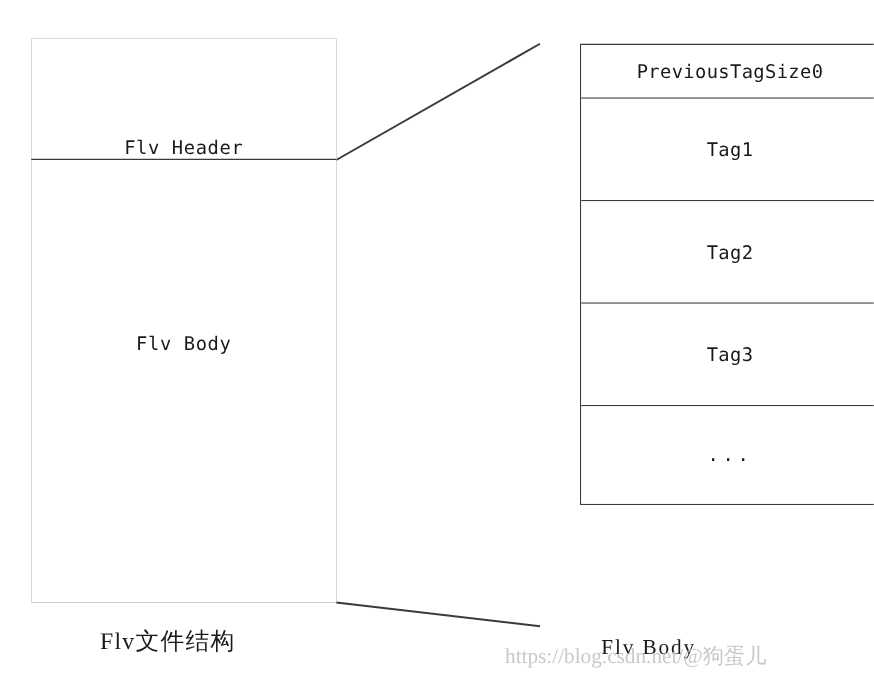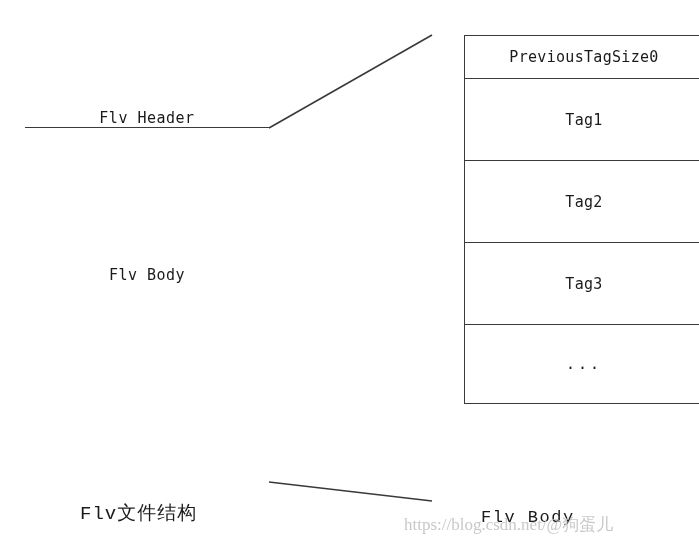--- a/index.html
+++ b/index.html
@@ -107,21 +107,21 @@
     letter-spacing: 3px;
     font-size: 15px;
   }
 
   
   .caption {
     position: absolute;
     font-size: 19px;
     white-space: nowrap;
     color: #1a1a1a;
-    font-family: Liberation Mono, monospace;
+    font-family: Liberation Serif, serif;
   }
   #left-caption {
     left: 80px;
     top: 500px;
     letter-spacing: 1px;
   }
   #right-caption {
     left: 481px;
     top: 508px;
     font-size: 17px;

